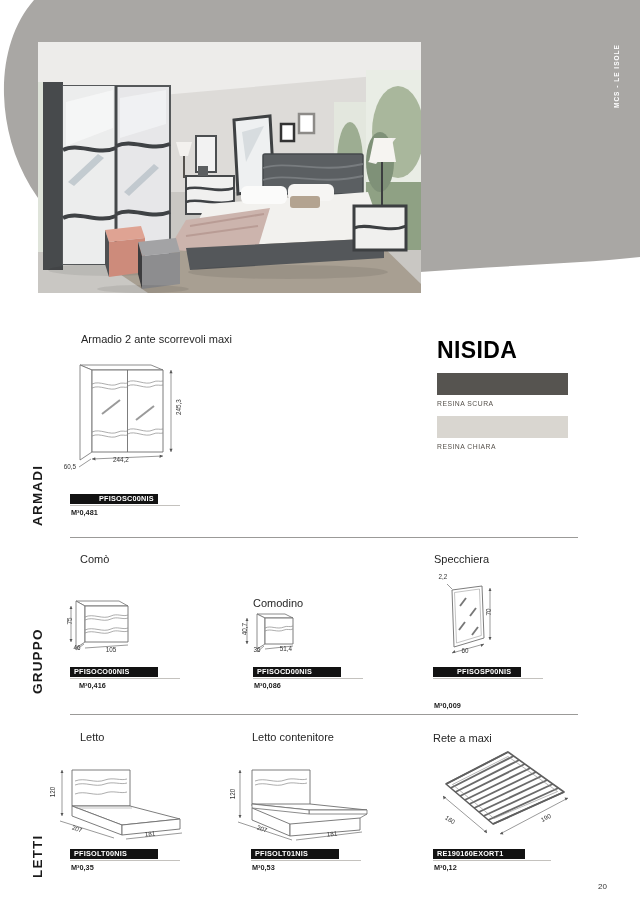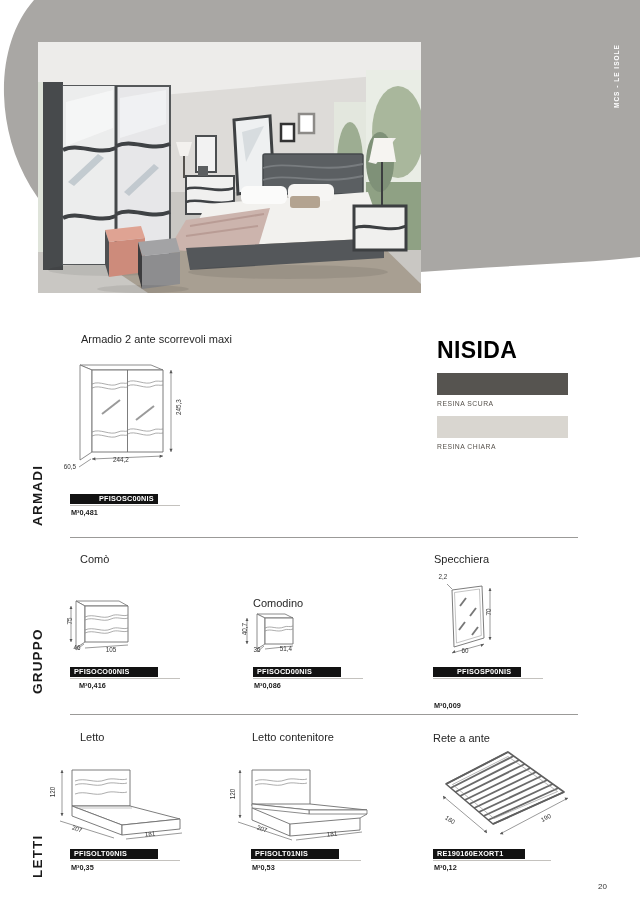--- a/index.html
+++ b/index.html
@@ -265,21 +265,21 @@
     <line x1="12" y1="64" x2="66" y2="82" stroke="#555" stroke-width="0.6"></line>
     <line x1="70" y1="82" x2="136" y2="74" stroke="#555" stroke-width="0.6"></line>
   </svg>
   <div class="abs dim r90" style="left:220px;top:790px;">120</div>
   <div class="abs dim" style="left:251px;top:825px;width:22px;transform:rotate(17deg);">207</div>
   <div class="abs dim" style="left:321px;top:830px;width:22px;transform:rotate(-6deg);">181</div>
   <div class="abs codebar" style="left:251px;top:849px;">PFISOLT01NIS</div>
   <div class="abs barline" style="left:251px;top:860px;"></div>
   <div class="abs vol" style="left:252px;top:863px;">M³0,53</div>
 
-  <div class="abs ptitle" style="left:433px;top:732px;">Rete a ante</div>
+  <div class="abs ptitle" style="left:433px;top:732px;">Rete a maxi</div>
   <svg class="abs drw" style="left:438px;top:746px;" width="134" height="92" viewBox="0 0 134 92">
     <g stroke="#6a6a6a" stroke-width="1.9" fill="none">
       <line x1="8" y1="38" x2="70" y2="6"></line>
       <line x1="12.7" y1="42" x2="75.6" y2="10"></line>
       <line x1="17.4" y1="46" x2="81.2" y2="14"></line>
       <line x1="22.1" y1="50" x2="86.8" y2="18"></line>
       <line x1="26.8" y1="54" x2="92.4" y2="22"></line>
       <line x1="31.5" y1="58" x2="98" y2="26"></line>
       <line x1="36.2" y1="62" x2="103.6" y2="30"></line>
       <line x1="40.9" y1="66" x2="109.2" y2="34"></line>

